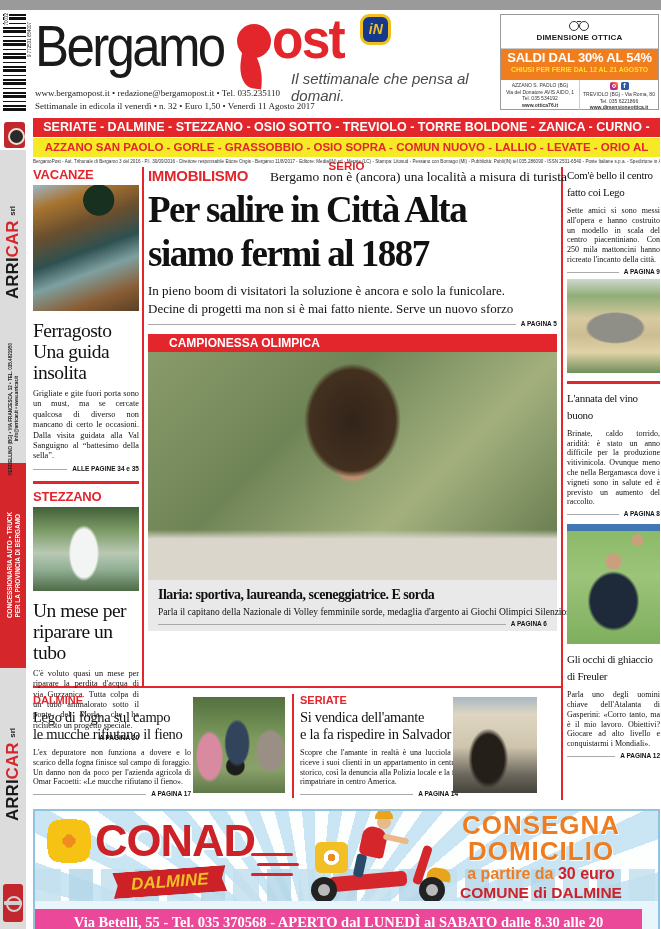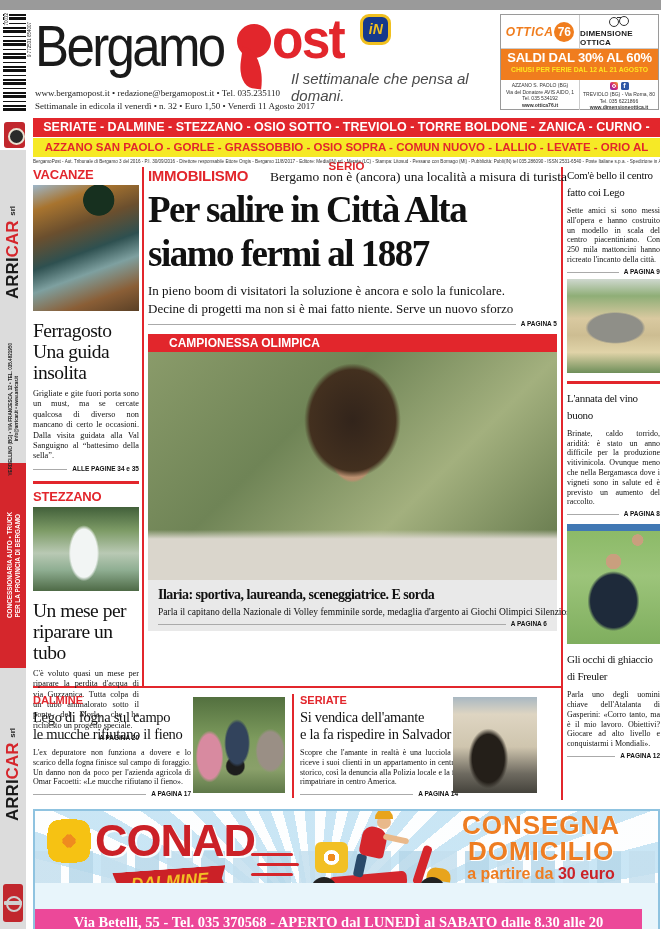--- a/index.html
+++ b/index.html
@@ -157,21 +157,21 @@
   .bluebar{height:7px;background:#4178b4;margin-top:7px;}
   .photo-player{width:93px;height:113px;
         background:radial-gradient(circle 8px at 50% 27%,#c99f7e 94%,transparent),
         radial-gradient(circle 6px at 76% 8%,#c99f7e 92%,transparent),
         radial-gradient(ellipse 26px 30px at 50% 62%,#1e2a3a 88%,transparent),
         linear-gradient(180deg,#8cba68 0%,#9cc47a 40%,#7fae5e 100%);}
   .rc-gap{margin-top:7px;}
 
   
   .conad{position:absolute;left:33px;top:799px;width:627px;height:128px;border:2px solid #8fc3e0;box-sizing:border-box;background:#e8f5fb;}
-  .conad-main{position:relative;height:72px;overflow:hidden;
+  .conad-main{position:relative;height:90px;overflow:hidden;
         background:repeating-conic-gradient(from -40deg at 45% 170%,rgba(255,255,255,.9) 0 5deg,rgba(198,228,244,.9) 5deg 10deg);}
   .skyline{position:absolute;bottom:0;left:0;right:0;height:32px;opacity:.85;
         background:repeating-linear-gradient(90deg,#c4dfee 0 26px,rgba(0,0,0,0) 26px 34px,#b6d7e9 34px 58px,rgba(0,0,0,0) 58px 66px);}
   .conad-left{position:absolute;left:12px;top:4px;}
   .conad-row{display:flex;align-items:center;gap:4px;}
   .flower{width:44px;height:44px;flex:none;background:
         radial-gradient(circle 10px at 50% 13%,#f6c213 96%,transparent),
         radial-gradient(circle 10px at 50% 87%,#f6c213 96%,transparent),
         radial-gradient(circle 10px at 13% 50%,#f6c213 96%,transparent),
         radial-gradient(circle 10px at 87% 50%,#f6c213 96%,transparent),
@@ -227,31 +227,27 @@
     <div class="logo">
       <span class="logo-bergamo">Bergamo</span><span class="logo-p"></span><span class="logo-post">ost</span><span class="in-badge">iN</span>
     </div>
     <div class="tagline">Il settimanale che pensa al domani.</div>
     <div class="mh-contact">www.bergamopost.it  •  redazione@bergamopost.it  •  Tel. 035.235110</div>
     <div class="mh-issue">Settimanale in edicola il venerdì • n. 32 • Euro 1,50 • Venerdì 11 Agosto 2017</div>
   </div>
 
   <div class="top-ad">
     <div class="ta-row1">
-      <div class="ta-c ta-cl">
-        <span class="ottica-brand">OTTICA</span>
-          <span class="ottica-num">76</span>
-      </div>
       <div class="ta-c ta-cr">
         <span class="glasses-icon"></span>
         <span class="dimensione">DIMENSIONE OTTICA</span>
       </div>
     </div>
     <div class="ta-band">
-      <div class="saldi">SALDI DAL 30% AL 60%</div>
+      <div class="saldi">SALDI DAL 30% AL 54%</div>
       <div class="chiusi">CHIUSI PER FERIE DAL 12 AL 21 AGOSTO</div>
     </div>
     <div class="ta-row3">
       <div class="ta-addr ta-addr-l">
         <div>AZZANO S. PAOLO (BG)</div>
         <div>Via del Donatore AVIS AIDO, 1</div>
         <div>Tel. 035 534192</div>
         <div class="ta-web">www.ottica76.it</div>
       </div>
       <div class="ta-addr">

